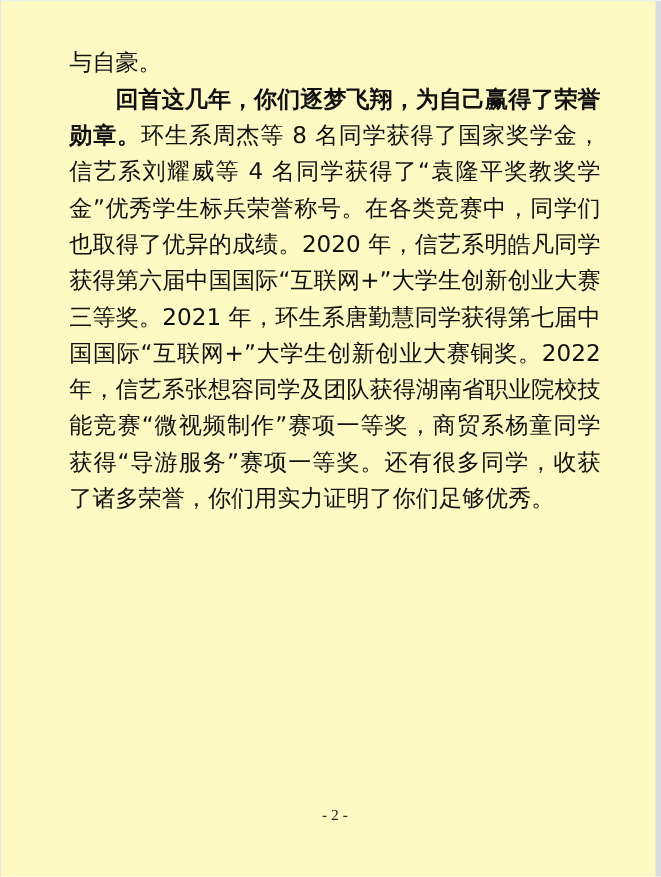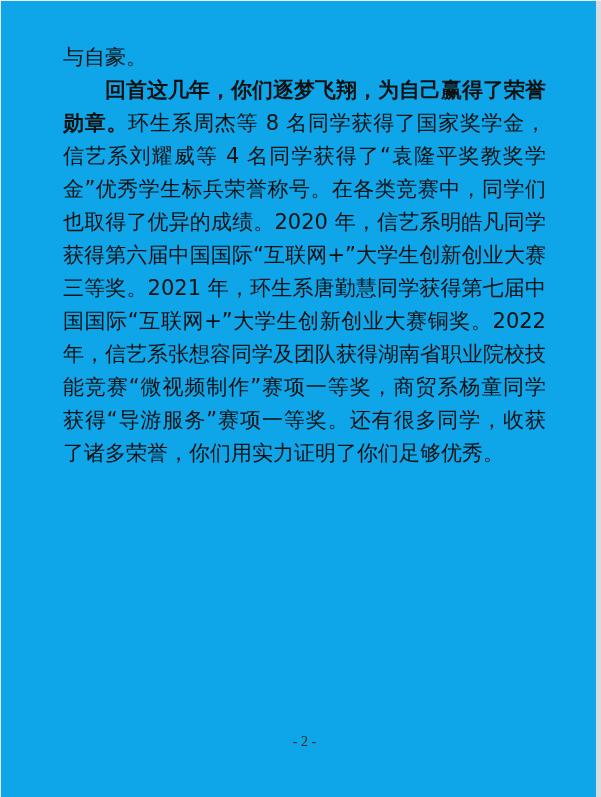--- a/index.html
+++ b/index.html
@@ -4,21 +4,21 @@
 <style>
   html, body {
     margin: 0;
     padding: 0;
     background: #ffffff;
   }
   .page {
     position: relative;
     width: 601px;
     height: 797px;
-    background: #0ea5e9;
+    background: #fef9c3;
     overflow: hidden;
     font-family: "DejaVu Sans", sans-serif;
     border-top: 1px solid #eeeff0;
     border-left: 1px solid #e7e8ea;
     box-sizing: border-box;
   }
   .page-edge-right {
     position: absolute;
     top: 0;
     right: 0;

